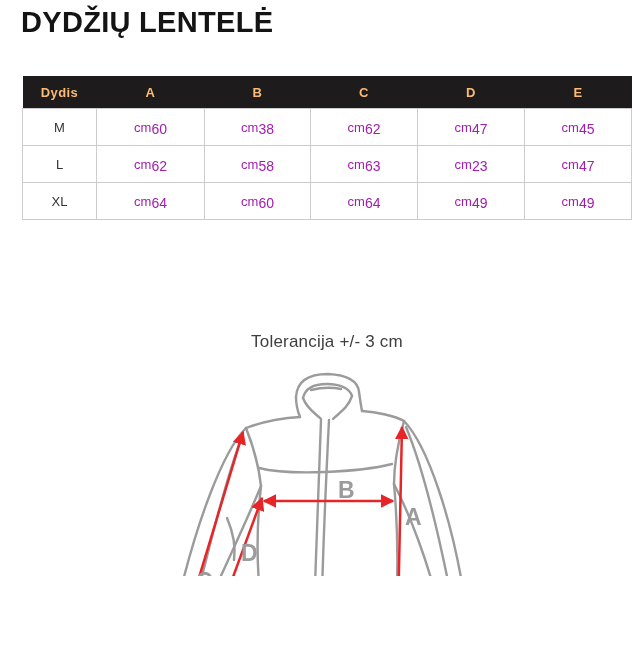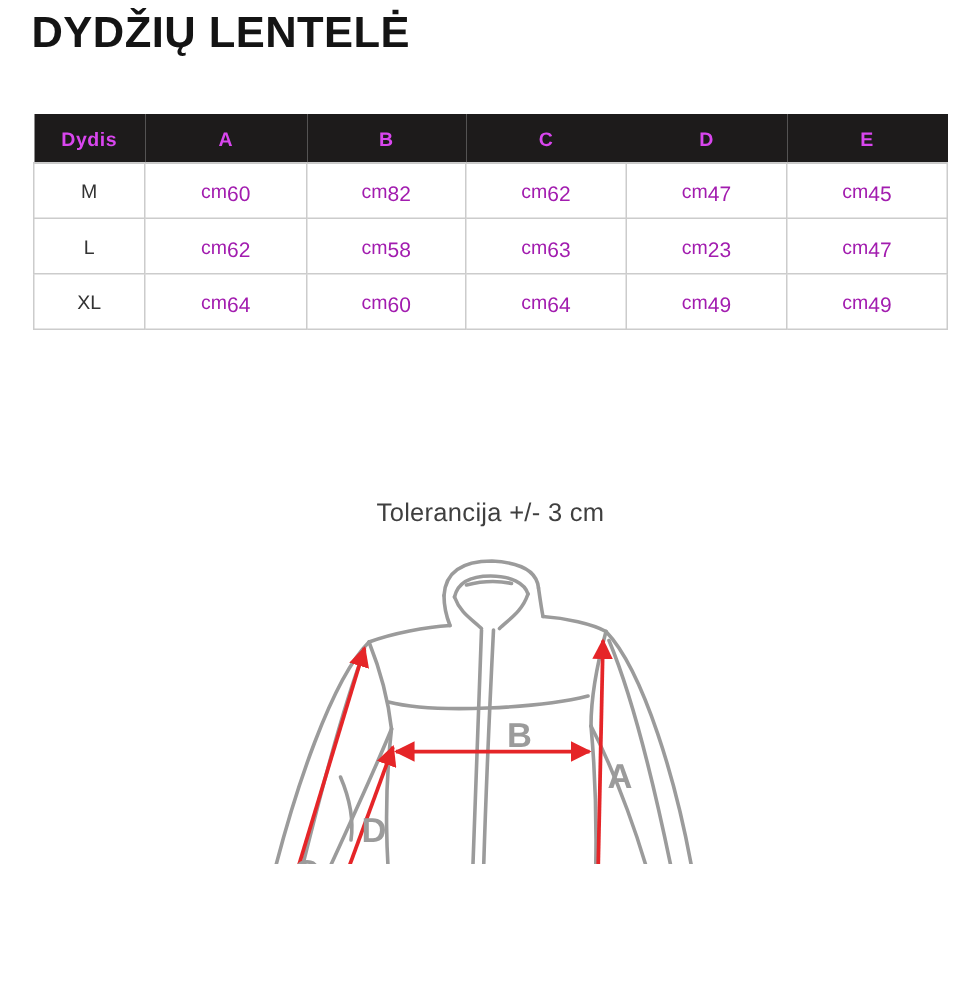--- a/index.html
+++ b/index.html
@@ -29,21 +29,21 @@
   table.size-table {
     position: absolute;
     left: 22px;
     top: 76px;
     width: 609px;
     border-collapse: collapse;
     table-layout: fixed;
   }
   .size-table thead th {
     background: #1d1b1b;
-    color: #d946ef;
+    color: #fdba74;
     font-size: 13px;
     font-weight: 600;
     letter-spacing: 0.4px;
     height: 30px;
     border: none;
   }
   .size-table tbody td {
     border: 1px solid #cccccc;
     height: 34px;
     text-align: center;
@@ -127,21 +127,21 @@
         <th>B</th>
         <th>C</th>
         <th>D</th>
         <th>E</th>
       </tr>
     </thead>
     <tbody>
       <tr>
         <td class="size-cell">M</td>
         <td class="value-cell"><span class="unit">cm</span><span class="num">60</span></td>
-        <td class="value-cell"><span class="unit">cm</span><span class="num">82</span></td>
+        <td class="value-cell"><span class="unit">cm</span><span class="num">38</span></td>
         <td class="value-cell"><span class="unit">cm</span><span class="num">62</span></td>
         <td class="value-cell"><span class="unit">cm</span><span class="num">47</span></td>
         <td class="value-cell"><span class="unit">cm</span><span class="num">45</span></td>
       </tr>
       <tr>
         <td class="size-cell">L</td>
         <td class="value-cell"><span class="unit">cm</span><span class="num">62</span></td>
         <td class="value-cell"><span class="unit">cm</span><span class="num">58</span></td>
         <td class="value-cell"><span class="unit">cm</span><span class="num">63</span></td>
         <td class="value-cell"><span class="unit">cm</span><span class="num">23</span></td>

